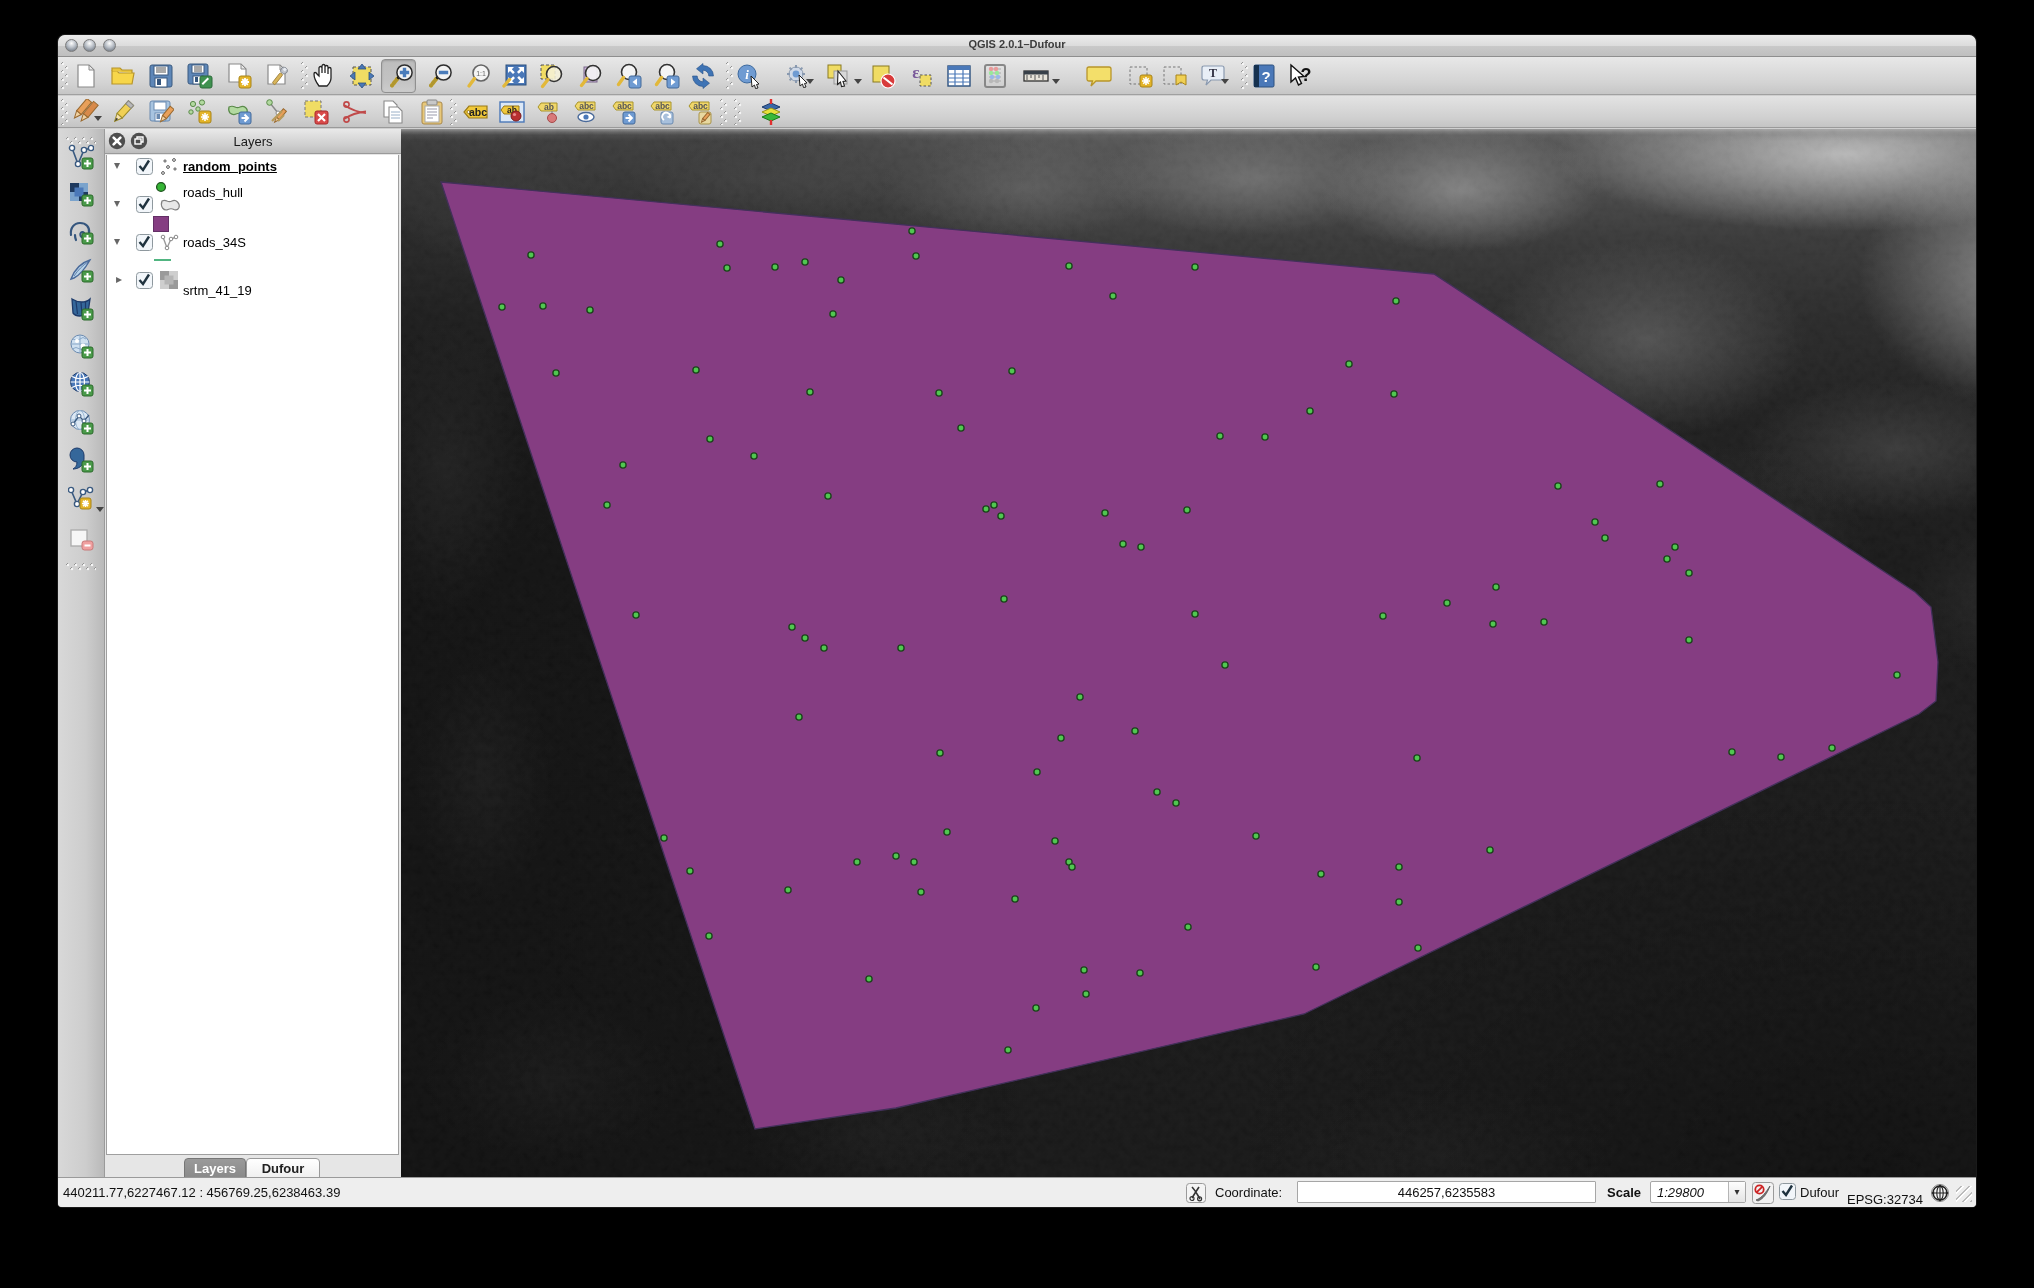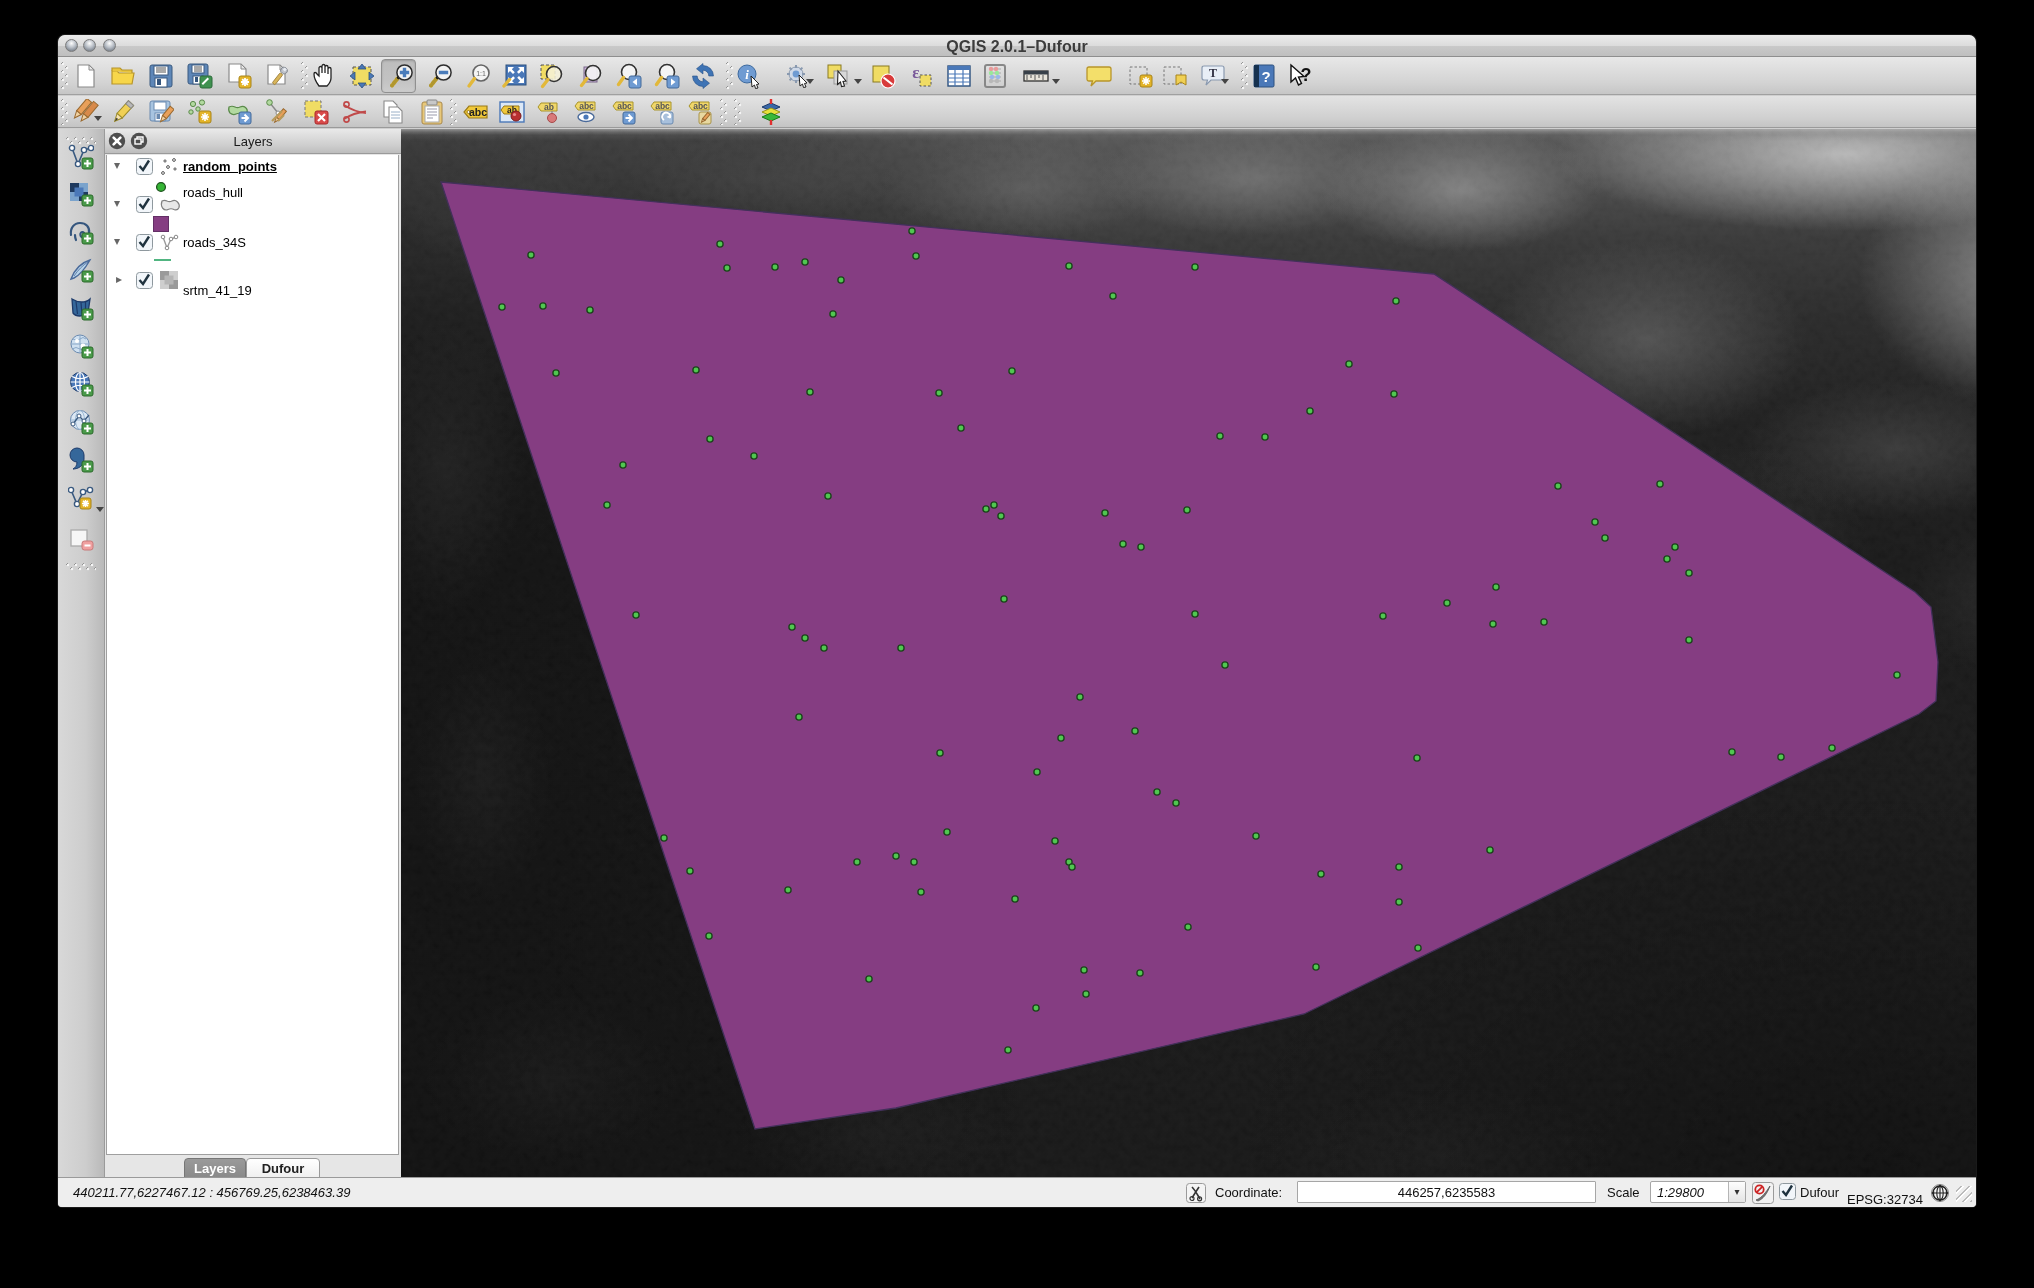--- a/index.html
+++ b/index.html
@@ -8,21 +8,21 @@
   #win{position:absolute;left:58px;top:35px;width:1918px;height:1172px;
        border-radius:7px 7px 4px 4px;background:#cfcfcf;overflow:hidden;
        box-shadow:0 0 0 1px #1a1a1a;}
   #titlebar{position:absolute;left:0;top:0;width:100%;height:22px;
      background:linear-gradient(#ececec,#dcdcdc 50%,#c9c9c9 51%,#bfbfbf);
      border-bottom:1px solid #8e8e8e;border-radius:7px 7px 0 0;}
   .tl{position:absolute;top:4px;width:13px;height:13px;border-radius:50%;
       background:radial-gradient(circle at 50% 30%, #fdfdfd, #b9bfc7 45%, #888f99 75%, #6e757e);
       border:1px solid #7a7a7a;}
   #title{position:absolute;top:3px;left:0;width:100%;text-align:center;
-     font-size:16px;font-weight:bold;color:#3c3c3c;}
+     font-size:11px;font-weight:bold;color:#3c3c3c;}
   #tb1{position:absolute;left:0;top:22px;width:100%;height:38px;
      background:linear-gradient(#e8e8e8,#d3d3d3 70%,#c6c6c6);border-bottom:1px solid #a0a0a0;}
   #tb2{position:absolute;left:0;top:61px;width:100%;height:32px;
      background:linear-gradient(#e3e3e3,#d0d0d0 70%,#c4c4c4);border-bottom:1px solid #9a9a9a;}
   #lefttb{position:absolute;left:0;top:94px;width:47px;height:1048px;
      background:linear-gradient(90deg,#d8d8d8,#cdcdcd 60%,#b9b9b9);border-right:1px solid #9a9a9a;}
   #panel{position:absolute;left:47px;top:94px;width:296px;height:1048px;background:#e6e6e6;}
   #phead{position:absolute;left:0;top:0;width:100%;height:25px;
      background:linear-gradient(#e9e9e9,#cdcdcd 70%,#bdbdbd);border-bottom:1px solid #9a9a9a;}
   #plist{position:absolute;left:1px;top:26px;width:293px;height:1000px;background:#fff;
@@ -826,32 +826,32 @@
           <circle cx="607" cy="921" r="3.1"></circle>
           <circle cx="915" cy="838" r="3.1"></circle>
           <circle cx="998" cy="773" r="3.1"></circle>
           <circle cx="1017" cy="819" r="3.1"></circle>
           <circle cx="1089" cy="721" r="3.1"></circle>
           <circle cx="1496" cy="546" r="3.1"></circle>
         </g>
   </svg>
   </div>
   <div id="statusbar">
-    <div style="position:absolute;left:15px;top:7px;font-style:italic;">440211.77,6227467.12 : 456769.25,6238463.39</div>
+    <div style="position:absolute;left:5px;top:7px;">440211.77,6227467.12 : 456769.25,6238463.39</div>
     <div style="position:absolute;left:1128px;top:5px;width:20px;height:20px;">
       <svg width="20" height="20" viewBox="0 0 20 20">
           <rect x="0.5" y="0.5" width="19" height="19" rx="3" fill="#f4f4f4" stroke="#9a9a9a"></rect>
           <path d="M6 4 C9 7 11 11 14 16 M13 4 C11 7 9 10 6 15" stroke="#333" stroke-width="1.6" fill="none"></path>
           <circle cx="6" cy="15.5" r="2" fill="none" stroke="#333" stroke-width="1.2"></circle>
           <circle cx="13.6" cy="15.8" r="2" fill="none" stroke="#333" stroke-width="1.2"></circle>
         </svg>
     </div>
     <div style="position:absolute;left:1157px;top:7px;">Coordinate:</div>
     <div style="position:absolute;left:1239px;top:3px;width:299px;height:22px;background:#fff;border:1px solid #a6a6a6;border-radius:1px;text-align:center;line-height:21px;">446257,6235583</div>
-    <div style="position:absolute;left:1549px;top:7px;font-weight:normal;">Scale</div>
+    <div style="position:absolute;left:1549px;top:7px;font-weight:bold;">Scale</div>
     <div style="position:absolute;left:1592px;top:3px;width:96px;height:22px;background:#fff;border:1px solid #a6a6a6;border-radius:2px;">
       <div style="position:absolute;left:6px;top:2px;line-height:18px;font-style:italic;">1:29800</div>
       <div style="position:absolute;right:0;top:0;width:17px;height:20px;background:linear-gradient(#fdfdfd,#e4e4e4);border-left:1px solid #b5b5b5;text-align:center;font-size:10px;line-height:20px;color:#333;">▾</div>
     </div>
     <div style="position:absolute;left:1694px;top:4px;width:22px;height:22px;">
       <svg width="22" height="22" viewBox="0 0 22 22">
           <rect x="0.5" y="0.5" width="21" height="21" rx="3" fill="#f2f2f2" stroke="#9a9a9a"></rect>
           <path d="M4 18 C10 16 14 10 18 4 C15 12 11 17 6 19 Z" fill="#777" stroke="#555" stroke-width="0.8"></path>
           <circle cx="7.5" cy="7.5" r="4.2" fill="none" stroke="#cc2222" stroke-width="1.8"></circle>
           <path d="M4.6 10.4 L10.4 4.6" stroke="#cc2222" stroke-width="1.8"></path>

